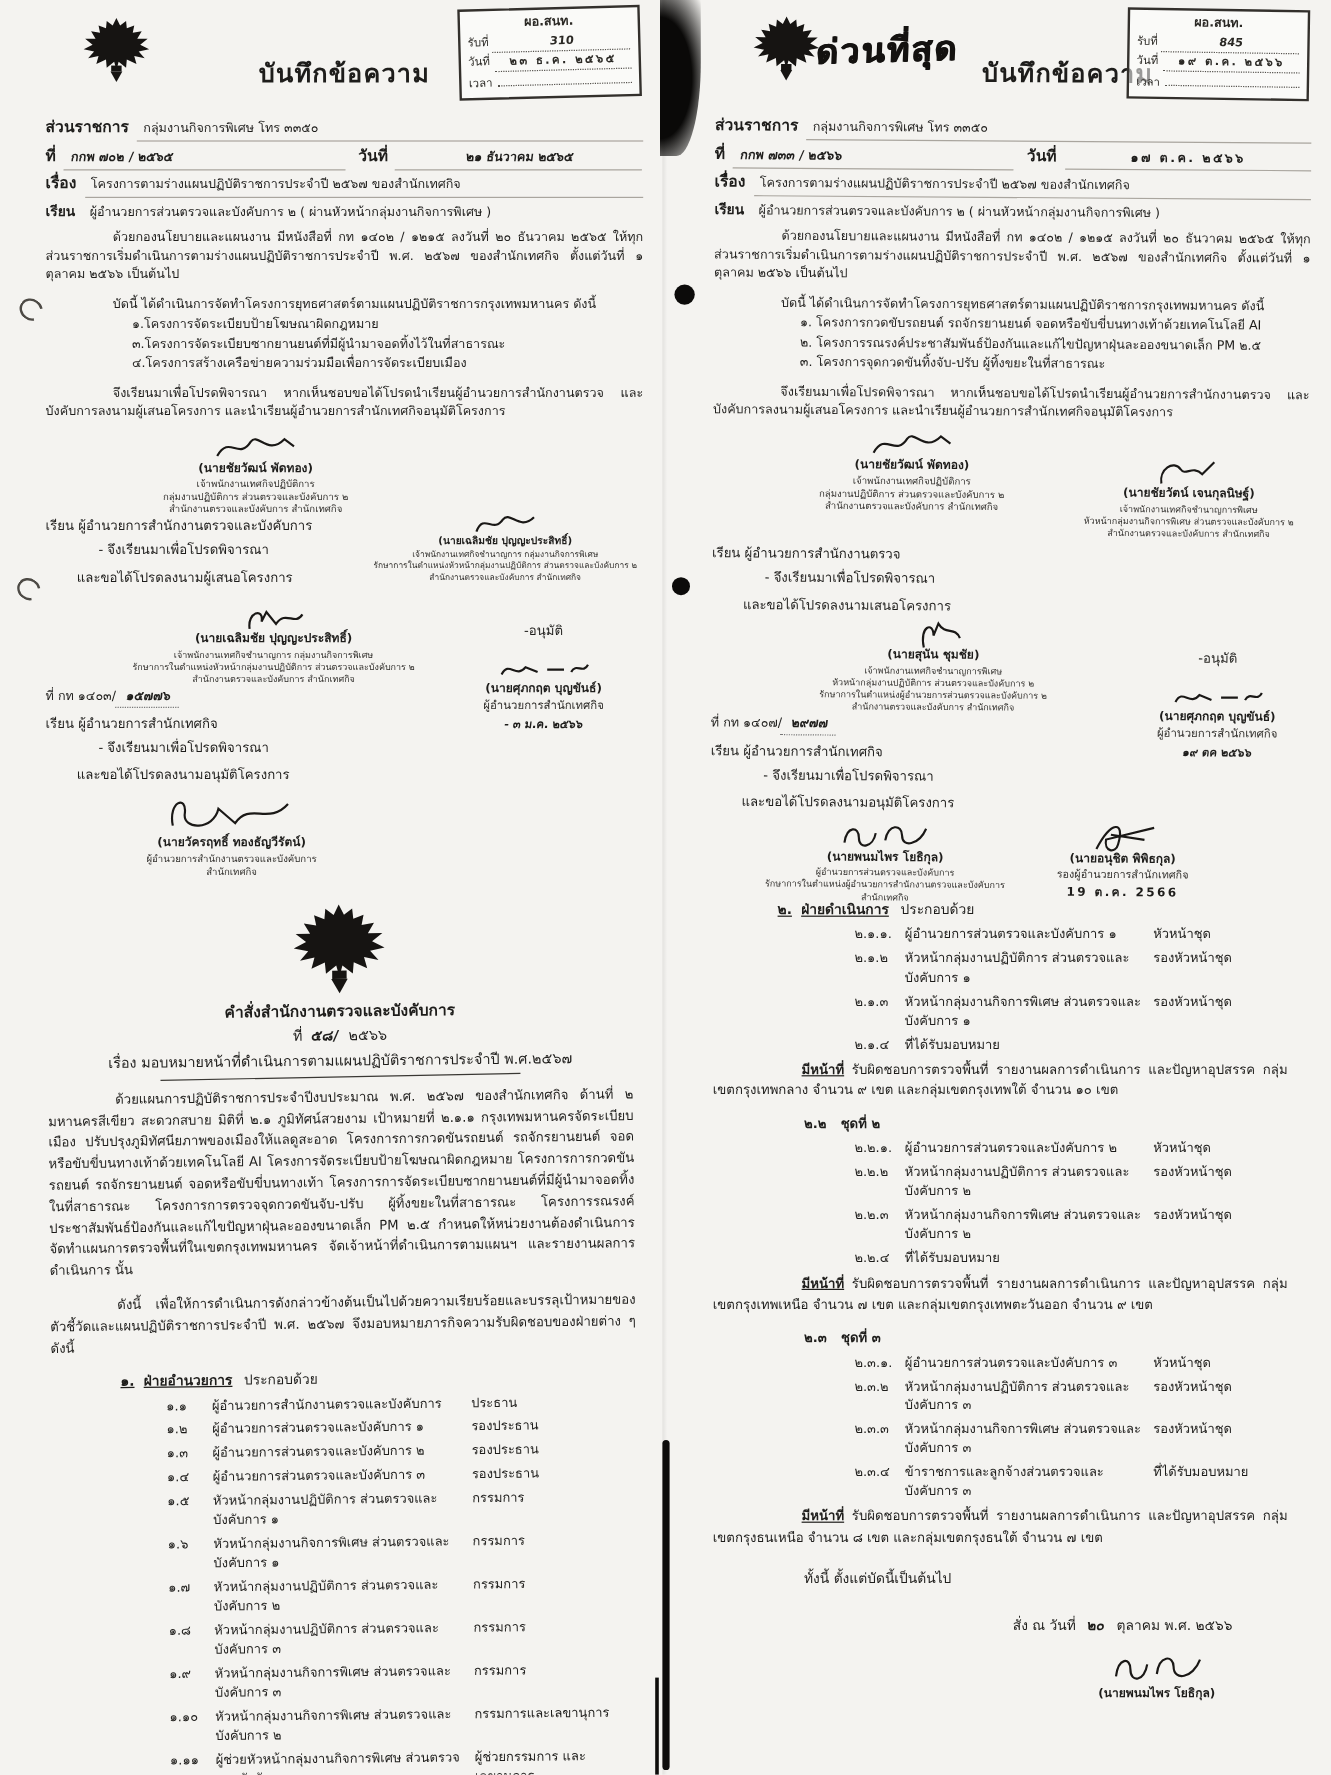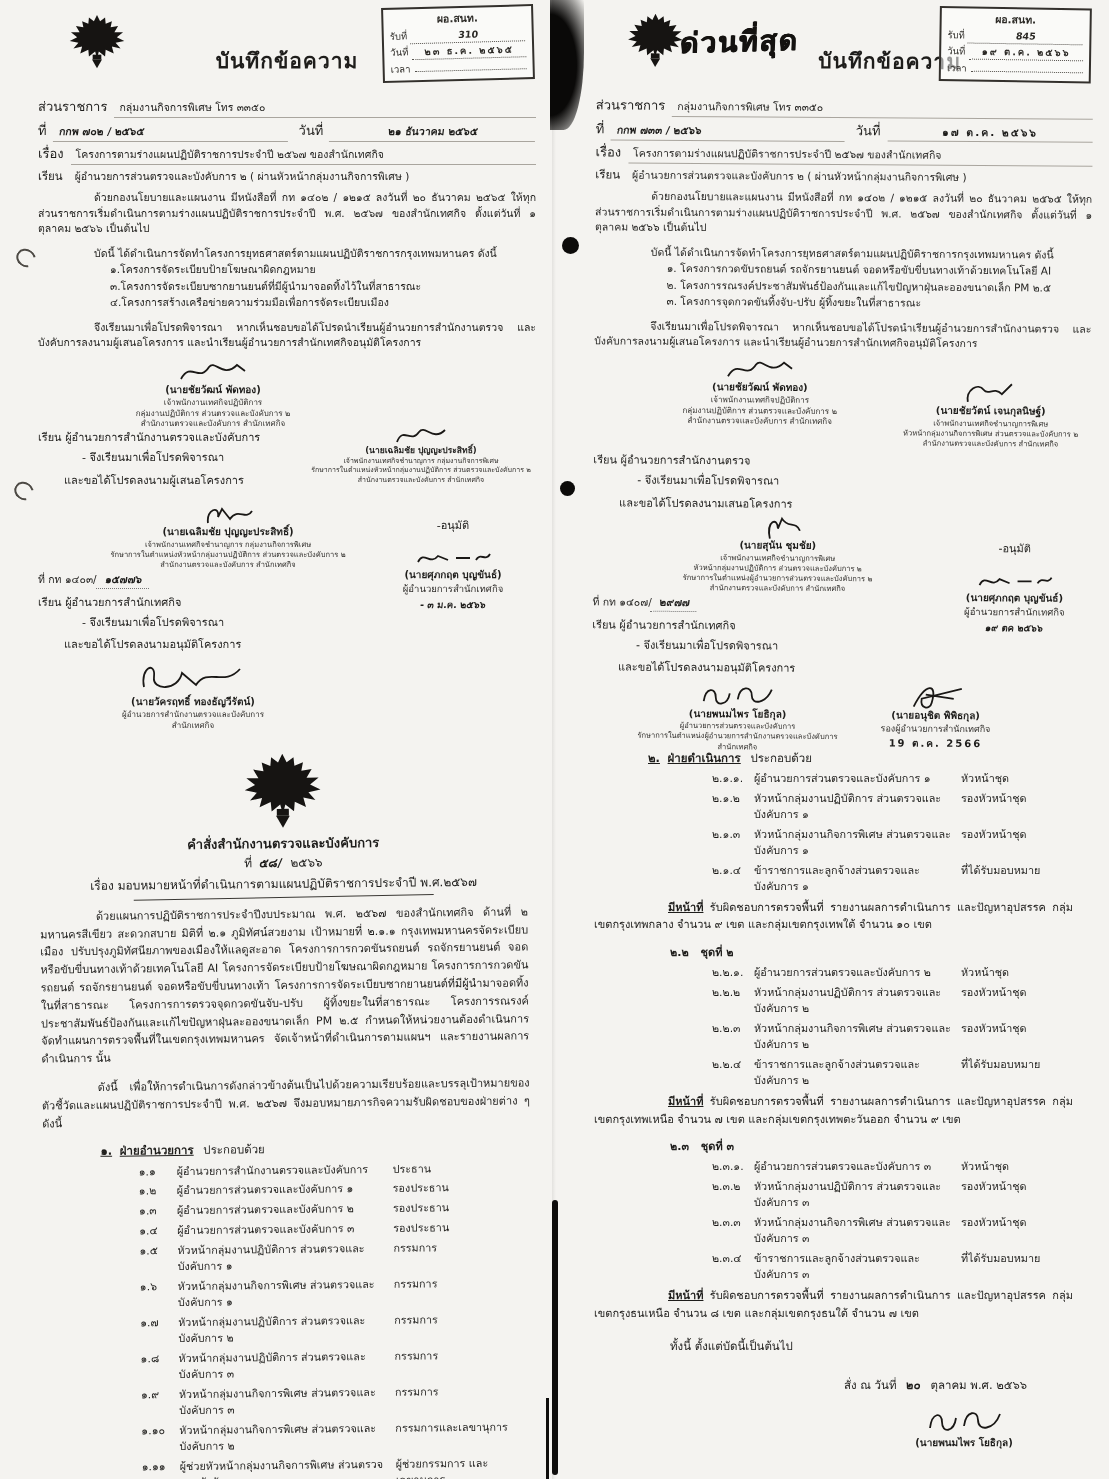--- a/index.html
+++ b/index.html
@@ -34,21 +34,21 @@
     padding:3px 6px 4px 6px; font-size:9.5px; background:rgba(255,255,255,.55);
     transform:rotate(-1.5deg); color:#2b2925;
   }
   .stamp-org { text-align:center; font-weight:bold; font-size:10.5px; }
   .stamp-row { display:flex; align-items:baseline; margin-top:1px; }
   .stamp-lbl { margin-right:4px; white-space:nowrap; }
   .stamp-fill { flex:1; border-bottom:1px dotted #55524d; text-align:center; min-height:11px; }
 
   
   .frow { display:flex; align-items:baseline; margin-top:3px; }
-  .flabel { font-weight:normal; font-size:13px; margin-right:7px; white-space:nowrap;text-align:right; }
+  .flabel { font-weight:bold; font-size:13px; margin-right:7px; white-space:nowrap;text-align:right; }
   .fval { flex:1; border-bottom:1px solid #a9a59e; padding:0 5px 1px 5px; font-size:10.5px; }
   .noline { border-bottom:none; }
   .hand { font-weight:600; display:inline-block; transform:skewX(-7deg); }
   .stampdate { font-weight:700; letter-spacing:2px; }
 
   .doc { font-size:10.5px; line-height:1.48; }
   .para { text-indent:56px; margin:5px 0 0 0; text-align:justify; }
   .para2 { text-indent:56px; margin:9px 0 0 0; text-align:justify; }
   .plist { margin:1px 0 0 72px; }
   .plist div { margin-top:1px; }
@@ -503,21 +503,20 @@
       </div>
 
       <div class="mrow">
         <span class="mno">๒.๑.๓</span>
         <span class="mtext">หัวหน้ากลุ่มงานกิจการพิเศษ ส่วนตรวจและบังคับการ ๑</span>
         <span class="mrole">รองหัวหน้าชุด</span>
       </div>
 
       <div class="mrow">
         <span class="mno">๒.๑.๔</span>
-        <span class="mtext">ข้าราชการและลูกจ้างส่วนตรวจและบังคับการ ๑</span>
         <span class="mrole">ที่ได้รับมอบหมาย</span>
       </div>
     </div>
   <p class="duty" style="margin-top:4px;">
     <span class="duty-label">มีหน้าที่</span><span> รับผิดชอบการตรวจพื้นที่  รายงานผลการดำเนินการ  และปัญหาอุปสรรค กลุ่มเขตกรุงเทพกลาง จำนวน ๙ เขต และกลุ่มเขตกรุงเทพใต้ จำนวน ๑๐ เขต</span>
   </p>
 
   <div class="team-head">
     <span>๒.๒</span>
     <span style="margin-left:8px;">ชุดที่ ๒</span>
@@ -537,21 +536,20 @@
       </div>
 
       <div class="mrow">
         <span class="mno">๒.๒.๓</span>
         <span class="mtext">หัวหน้ากลุ่มงานกิจการพิเศษ ส่วนตรวจและบังคับการ ๒</span>
         <span class="mrole">รองหัวหน้าชุด</span>
       </div>
 
       <div class="mrow">
         <span class="mno">๒.๒.๔</span>
-        <span class="mtext">ข้าราชการและลูกจ้างส่วนตรวจและบังคับการ ๒</span>
         <span class="mrole">ที่ได้รับมอบหมาย</span>
       </div>
     </div>
   <p class="duty" style="margin-top:4px;">
     <span class="duty-label">มีหน้าที่</span><span> รับผิดชอบการตรวจพื้นที่  รายงานผลการดำเนินการ  และปัญหาอุปสรรค กลุ่มเขตกรุงเทพเหนือ จำนวน ๗ เขต และกลุ่มเขตกรุงเทพตะวันออก จำนวน ๙ เขต</span>
   </p>
 
   <div class="team-head">
     <span>๒.๓</span>
     <span style="margin-left:8px;">ชุดที่ ๓</span>

